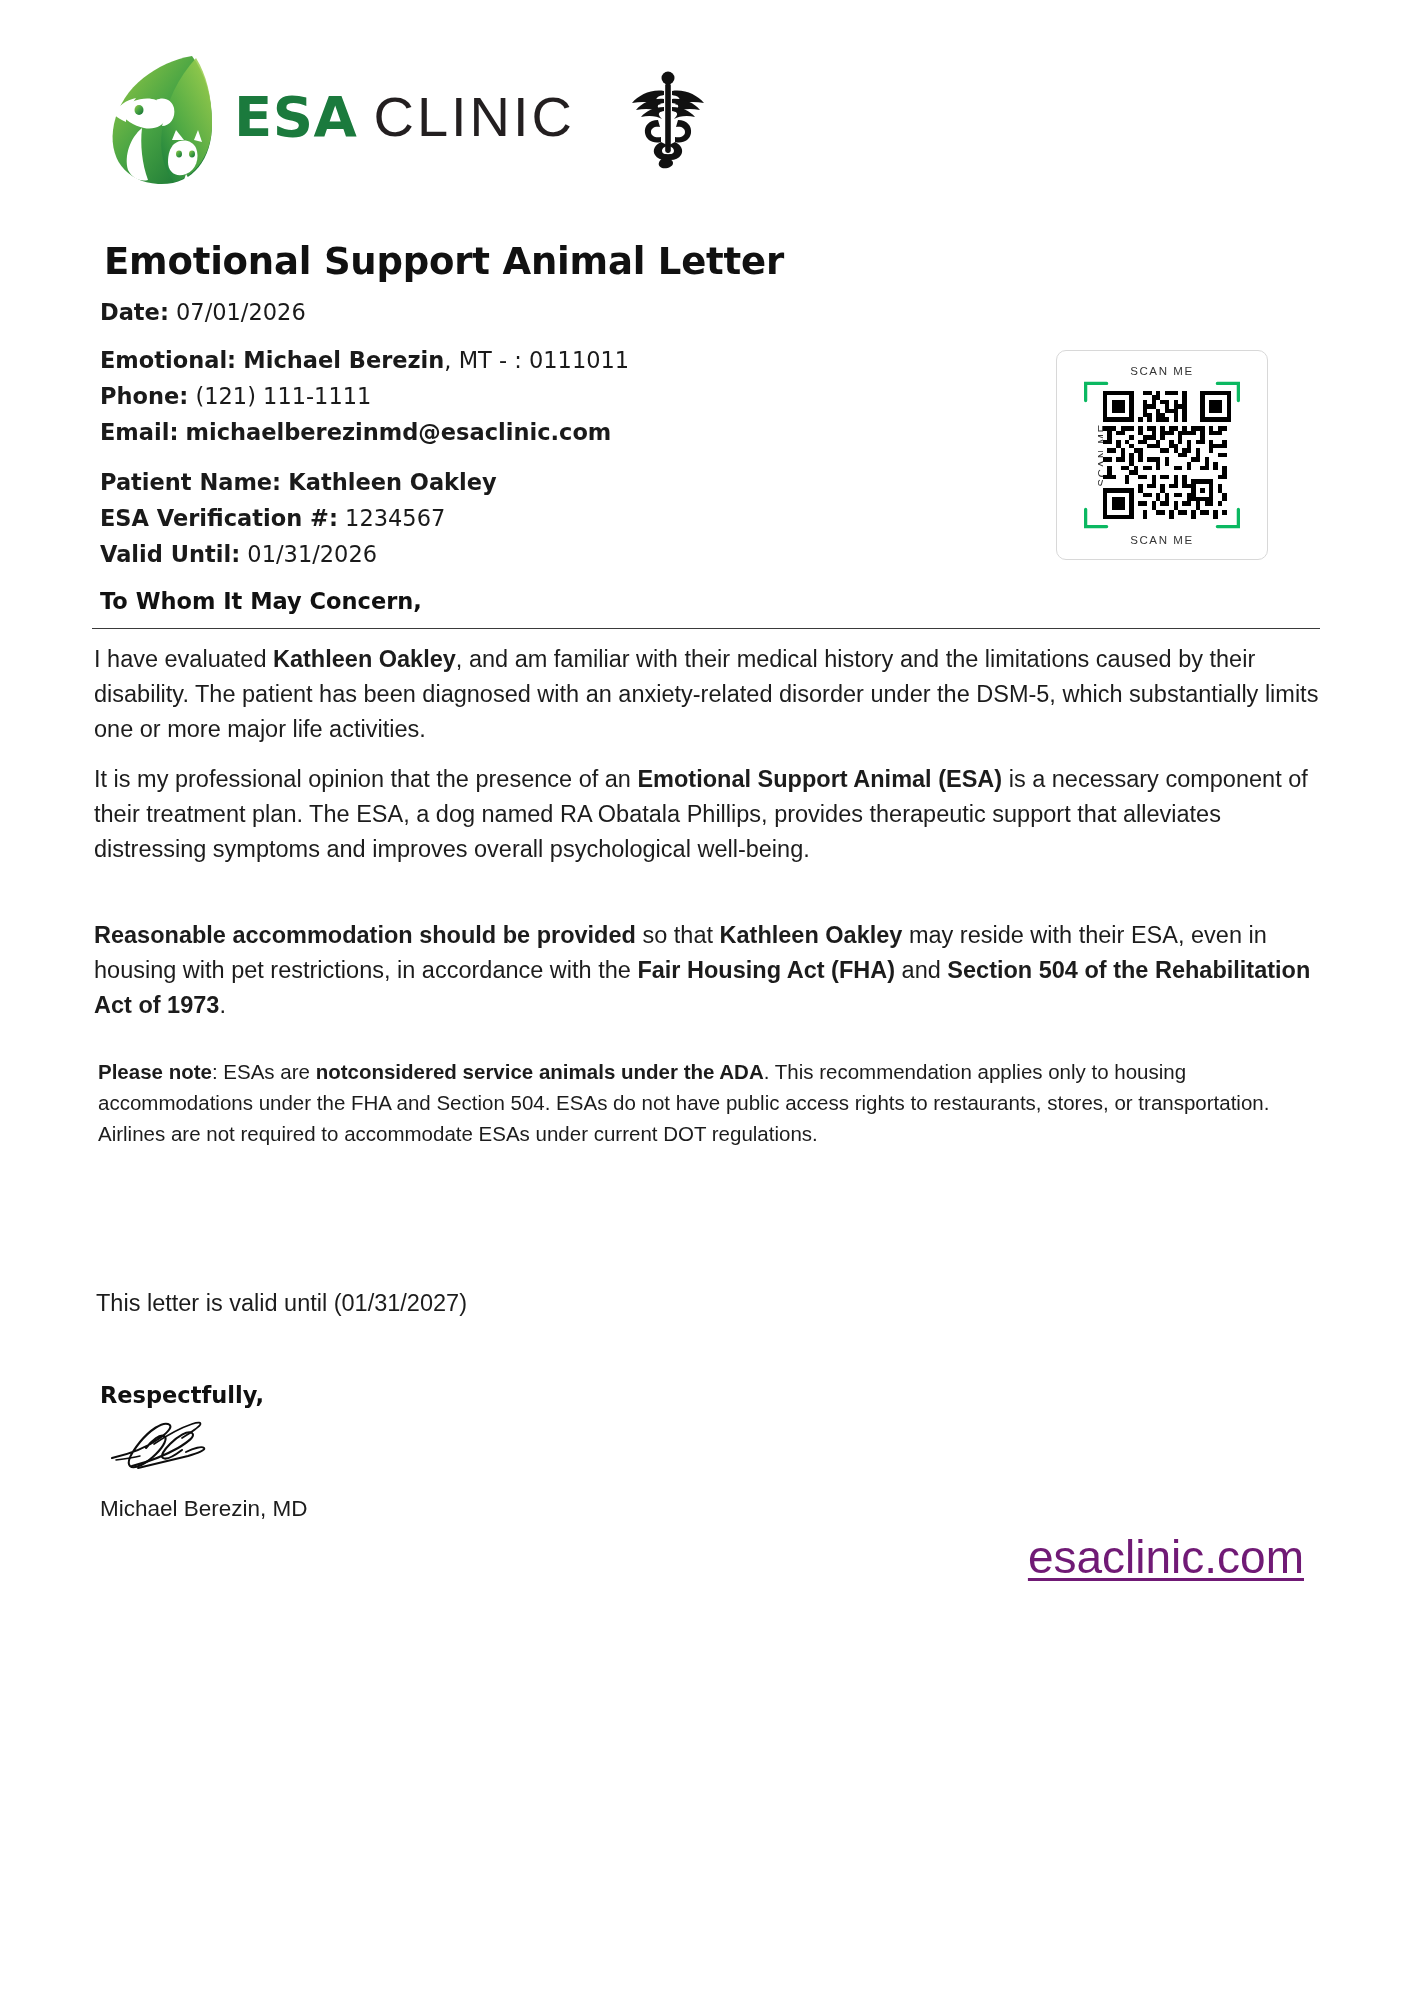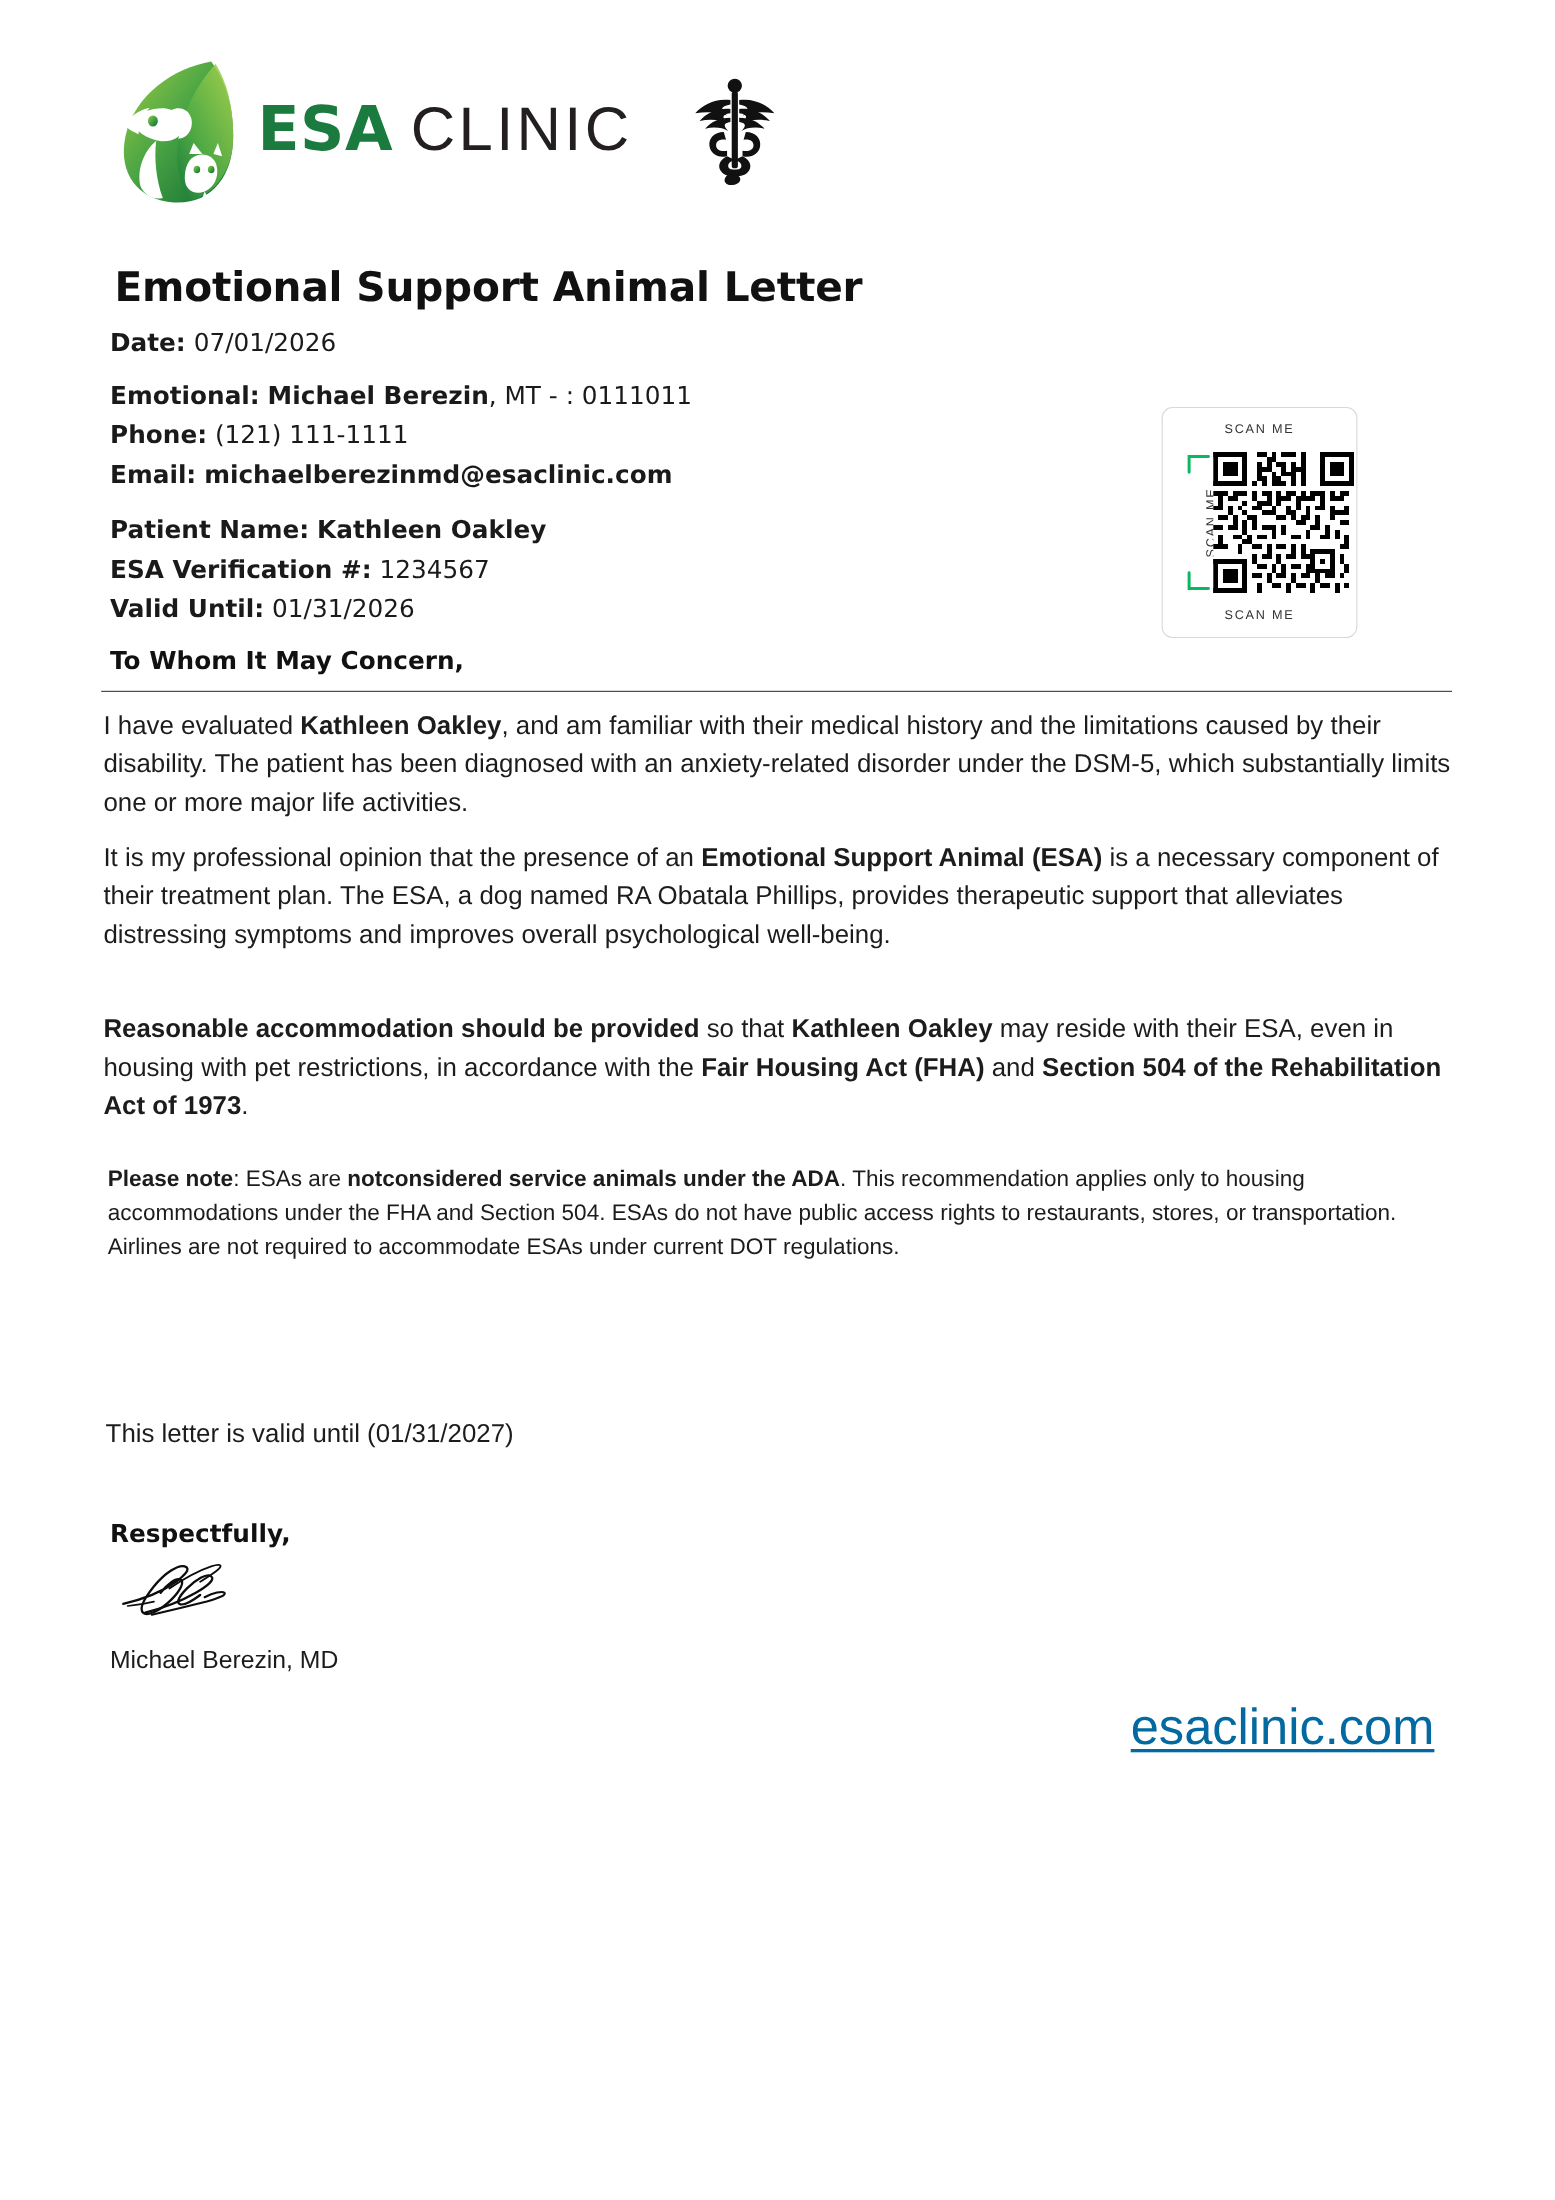--- a/index.html
+++ b/index.html
@@ -102,22 +102,22 @@
     top: 628px;
     width: 1228px;
     height: 0;
     border-top: 1.4px solid #3a3a3a;
   }
 
   
   .qr-wrap {
     position: absolute;
     left: 1056px;
-    top: 370px;
-    width: 178px;
+    top: 350px;
+    width: 212px;
     height: 210px;
     border: 1.5px solid #d8d8d8;
     border-radius: 10px;
     background: #ffffff;
     box-sizing: border-box;
   }
   .qr-inner {
     position: absolute;
     inset: 0;
   }
@@ -198,26 +198,25 @@
     color: #1c1c1c;
   }
 
   
   .footer-url {
     position: absolute;
     right: 110px;
     top: 1530px;
     font-family: "Liberation Sans", sans-serif;
     font-size: 46px;
-    color: #0369a1;
+    color: #701a75;
     text-decoration: underline;
     text-underline-offset: 5px;
     text-decoration-thickness: 2.5px;
     white-space: nowrap;
-    margin-top: 12px;
   }
 </style>
 </head>
 <body>
 
 <div class="page">
 
   <div class="header">
 
     <svg class="logo-mark" viewBox="0 0 118 138">

